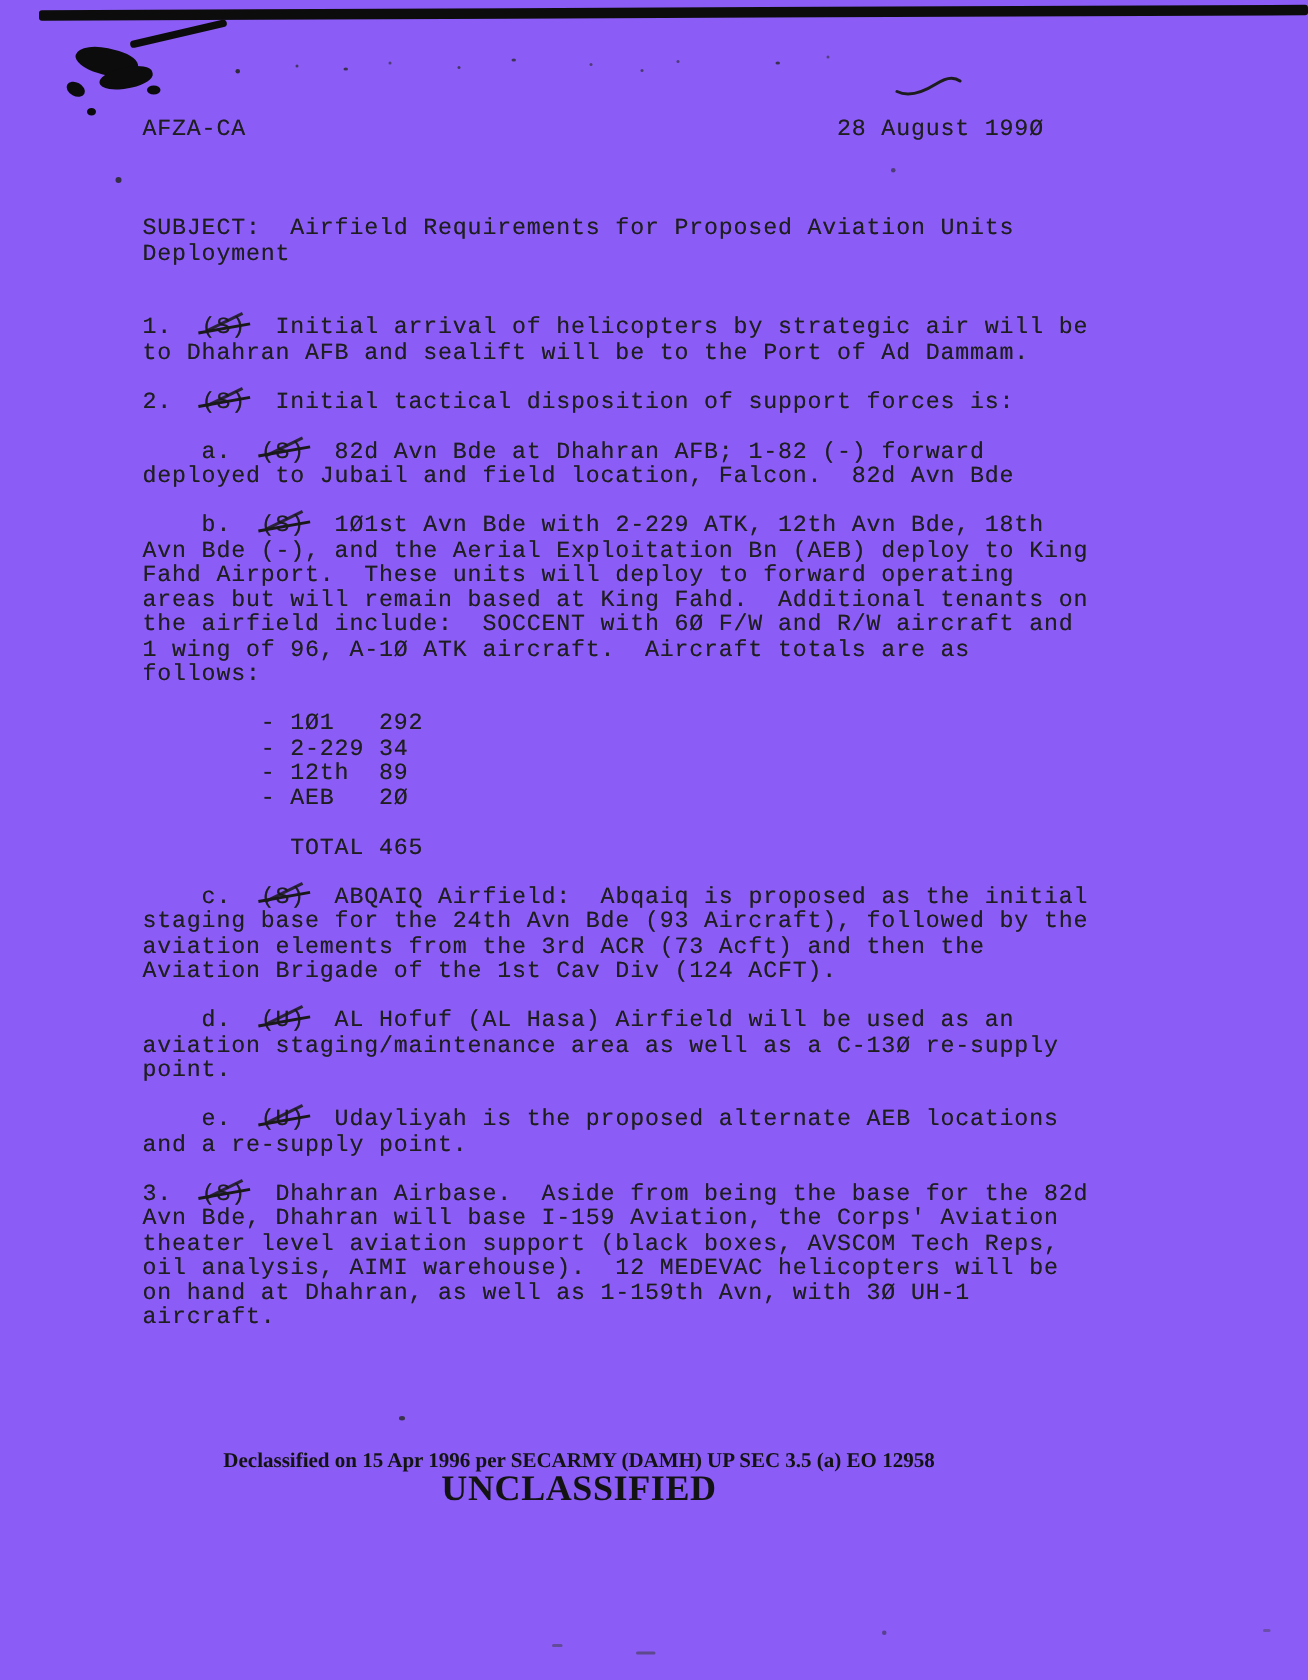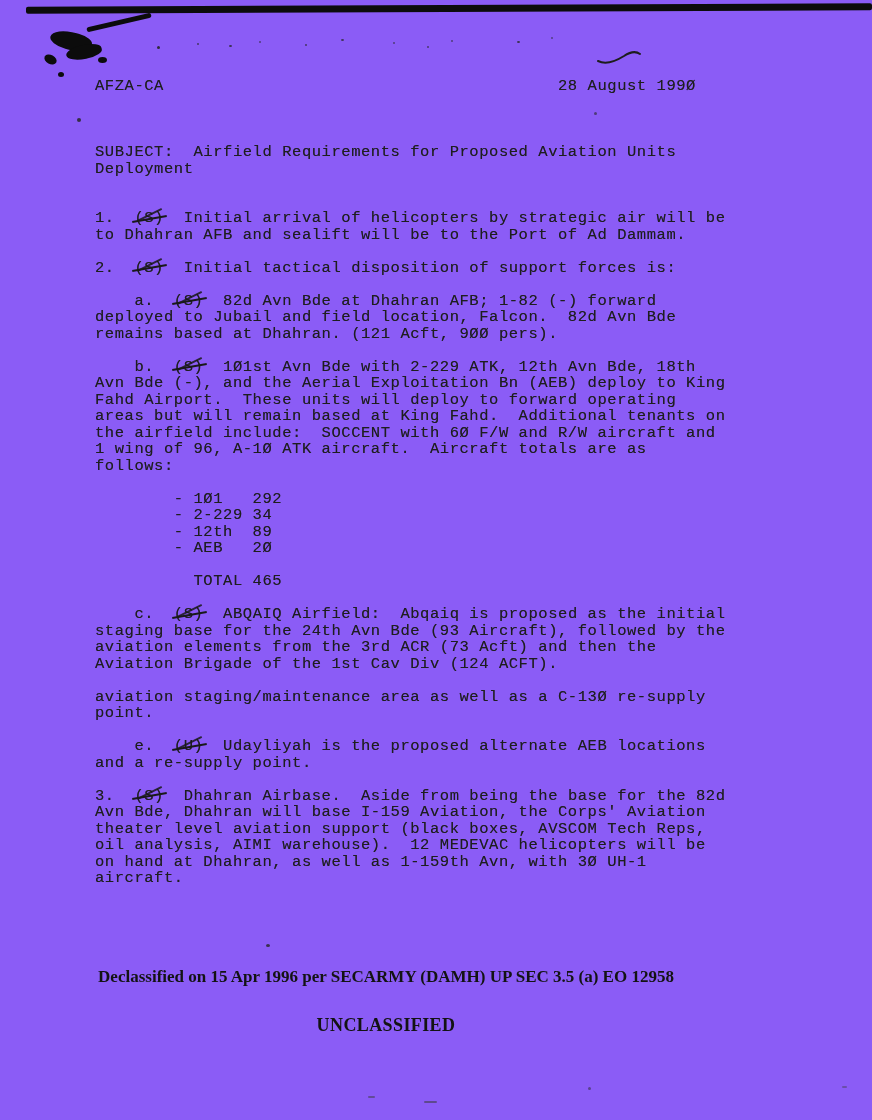--- a/index.html
+++ b/index.html
@@ -34,22 +34,22 @@
     content: ""; position: absolute; left: 2px; right: 1px; top: 26%;
     height: 1.5px; background: #191919; transform: rotate(-26deg); opacity: 0.85;
   }
 
   
   .stamp {
     position: absolute; left: 36px; width: 700px; text-align: center;
     font-family: "Liberation Serif", "DejaVu Serif", serif;
     font-weight: 700; color: #131313;
   }
-  .stamp.declass { top: 967px; font-size: 17px; }
-  .stamp.unclass { top: 1015px; font-size: 18px; letter-spacing: 0.4px; }
+  .stamp.declass { top: 967px; font-size: 14px; }
+  .stamp.unclass { top: 980px; font-size: 24px; letter-spacing: 0.4px; }
 
   
   .art { position: absolute; background: #0c0c0c; }
   .topbar { left: 26px; top: 5px; width: 846px; height: 7px; transform: rotate(-0.25deg); border-radius: 2px; }
   .blob-a { left: 50px; top: 32px; width: 42px; height: 18px; border-radius: 62% 38% 55% 45%; transform: rotate(16deg); }
   .blob-b { left: 66px; top: 45px; width: 36px; height: 14px; border-radius: 50% 50% 45% 55%; transform: rotate(-12deg); }
   .blob-stroke { left: 86px; top: 20px; width: 66px; height: 5px; border-radius: 3px; transform: rotate(-13deg); }
   .blob-c { left: 44px; top: 55px; width: 13px; height: 9px; border-radius: 50%; transform: rotate(28deg); }
   .blob-d { left: 98px; top: 57px; width: 9px; height: 6px; border-radius: 50%; }
   .blob-e { left: 58px; top: 72px; width: 6px; height: 5px; border-radius: 50%; }
@@ -102,21 +102,20 @@
       <div class="line"><span>Deployment</span></div>
       <div class="line">&nbsp;</div>
       <div class="line">&nbsp;</div>
       <div class="line"><span>1.  </span><span class="strike">(S)</span><span>  Initial arrival of helicopters by strategic air will be</span></div>
       <div class="line"><span>to Dhahran AFB and sealift will be to the Port of Ad Dammam.</span></div>
       <div class="line">&nbsp;</div>
       <div class="line"><span>2.  </span><span class="strike">(S)</span><span>  Initial tactical disposition of support forces is:</span></div>
       <div class="line">&nbsp;</div>
       <div class="line"><span>    a.  </span><span class="strike">(S)</span><span>  82d Avn Bde at Dhahran AFB; 1-82 (-) forward</span></div>
       <div class="line"><span>deployed to Jubail and field location, Falcon.  82d Avn Bde</span></div>
-      <div class="line"><span>remains based at Dhahran. (121 Acft, 9ØØ pers).</span></div>
       <div class="line">&nbsp;</div>
       <div class="line"><span>    b.  </span><span class="strike">(S)</span><span>  1Ø1st Avn Bde with 2-229 ATK, 12th Avn Bde, 18th</span></div>
       <div class="line"><span>Avn Bde (-), and the Aerial Exploitation Bn (AEB) deploy to King</span></div>
       <div class="line"><span>Fahd Airport.  These units will deploy to forward operating</span></div>
       <div class="line"><span>areas but will remain based at King Fahd.  Additional tenants on</span></div>
       <div class="line"><span>the airfield include:  SOCCENT with 6Ø F/W and R/W aircraft and</span></div>
       <div class="line"><span>1 wing of 96, A-1Ø ATK aircraft.  Aircraft totals are as</span></div>
       <div class="line"><span>follows:</span></div>
       <div class="line">&nbsp;</div>
       <div class="line"><span>        - 1Ø1   292</span></div>
@@ -124,20 +123,21 @@
       <div class="line"><span>        - 12th  89</span></div>
       <div class="line"><span>        - AEB   2Ø</span></div>
       <div class="line">&nbsp;</div>
       <div class="line"><span>          TOTAL 465</span></div>
       <div class="line">&nbsp;</div>
       <div class="line"><span>    c.  </span><span class="strike">(S)</span><span>  ABQAIQ Airfield:  Abqaiq is proposed as the initial</span></div>
       <div class="line"><span>staging base for the 24th Avn Bde (93 Aircraft), followed by the</span></div>
       <div class="line"><span>aviation elements from the 3rd ACR (73 Acft) and then the</span></div>
       <div class="line"><span>Aviation Brigade of the 1st Cav Div (124 ACFT).</span></div>
       <div class="line">&nbsp;</div>
+      <div class="line"><span>    d.  </span><span class="strike">(U)</span><span>  AL Hofuf (AL Hasa) Airfield will be used as an</span></div>
       <div class="line"><span>aviation staging/maintenance area as well as a C-13Ø re-supply</span></div>
       <div class="line"><span>point.</span></div>
       <div class="line">&nbsp;</div>
       <div class="line"><span>    e.  </span><span class="strike">(U)</span><span>  Udayliyah is the proposed alternate AEB locations</span></div>
       <div class="line"><span>and a re-supply point.</span></div>
       <div class="line">&nbsp;</div>
       <div class="line"><span>3.  </span><span class="strike">(S)</span><span>  Dhahran Airbase.  Aside from being the base for the 82d</span></div>
       <div class="line"><span>Avn Bde, Dhahran will base I-159 Aviation, the Corps' Aviation</span></div>
       <div class="line"><span>theater level aviation support (black boxes, AVSCOM Tech Reps,</span></div>
       <div class="line"><span>oil analysis, AIMI warehouse).  12 MEDEVAC helicopters will be</span></div>

